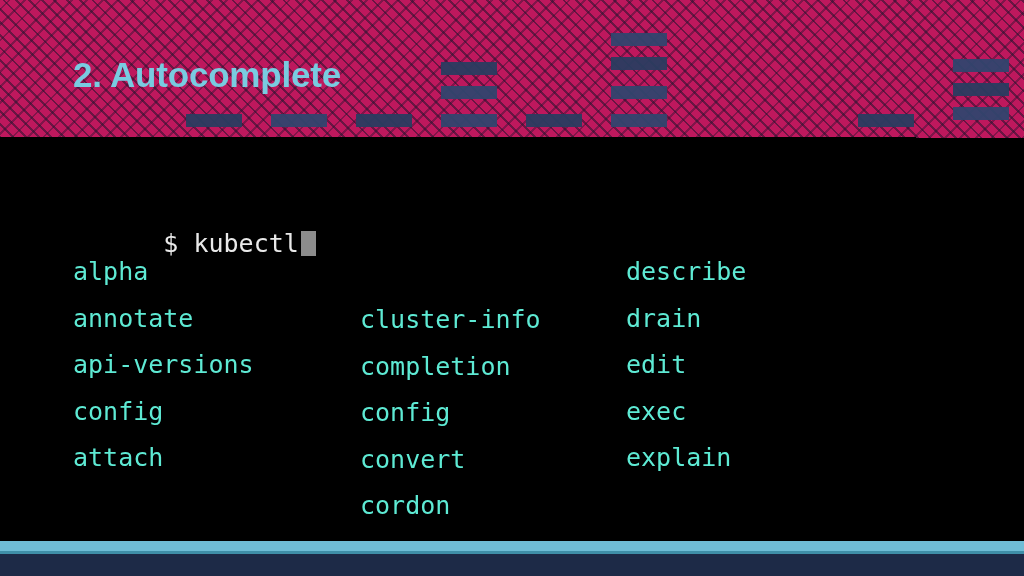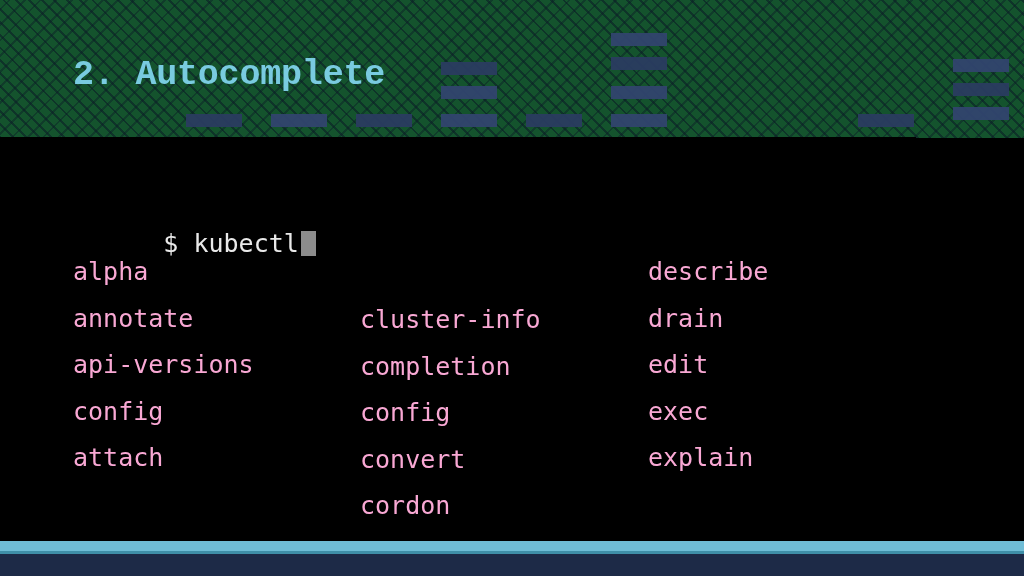--- a/index.html
+++ b/index.html
@@ -16,23 +16,22 @@
     font-family: "Liberation Sans", sans-serif;
   }
 
   
   .header {
     position: absolute;
     left: 0;
     top: 0;
     width: 1024px;
     height: 138px;
-    background: #14532d;
+    background: #be185d;
     overflow: hidden;
-    font-family: Liberation Mono, monospace;
   }
   .header-texture {
     position: absolute;
     inset: 0;
     background-image:
       repeating-linear-gradient(45deg,  rgba(10,18,38,0.55) 0 2px, rgba(0,0,0,0) 2px 9px),
       repeating-linear-gradient(-45deg, rgba(10,18,38,0.40) 0 2px, rgba(0,0,0,0) 2px 11px);
     opacity: 0.85;
   }
   .deco-bar {
@@ -84,25 +83,25 @@
     background: #8c8c8c;
     vertical-align: -4px;
     margin-left: 2px;
   }
   .col {
     position: absolute;
     top: 112px;
   }
   .col-1 { left: 73px; }
   .col-2 { left: 360px; margin-top: 48px; }
-  .col-3 { left: 648px; }
+  .col-3 { left: 626px; }
   .col .item {
     font-size: 25px;
     line-height: 46.5px;
-    color: #f9a8d4;
+    color: #5eead4;
     white-space: pre;
   }
 
   
   .accent-stripe {
     position: absolute;
     left: 0;
     top: 541px;
     width: 1024px;
     height: 10px;

